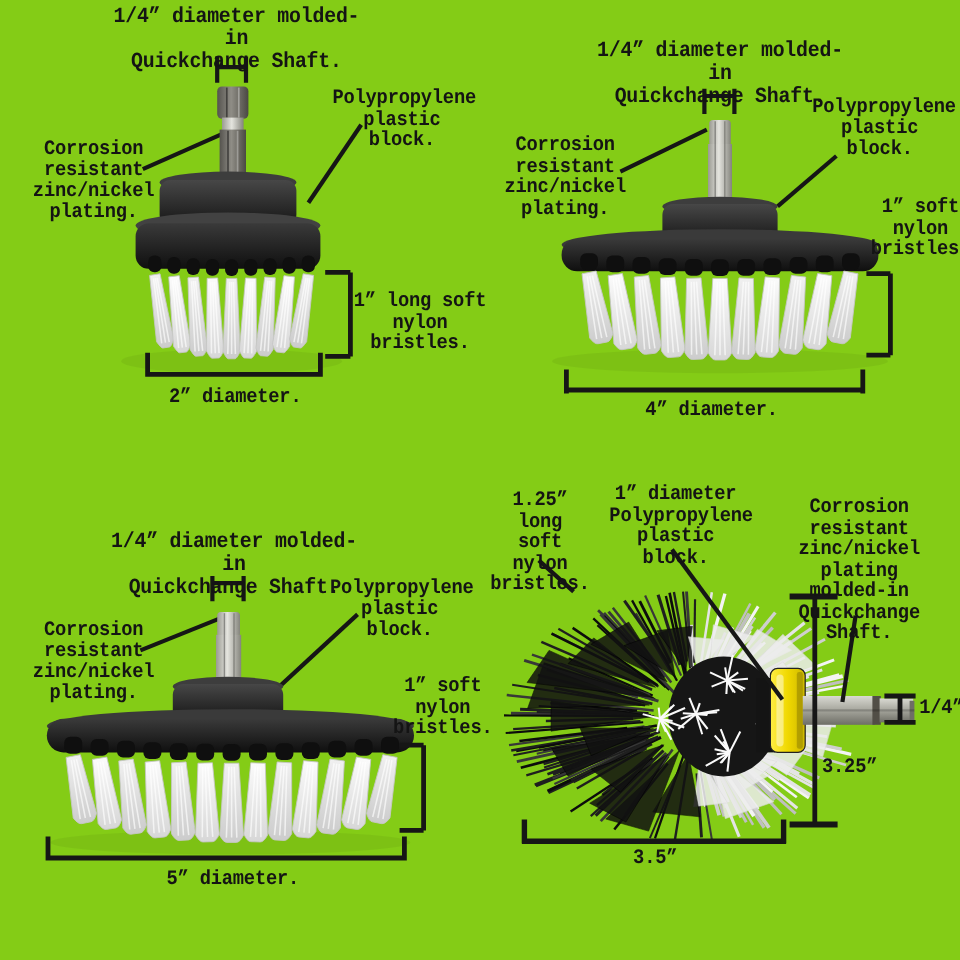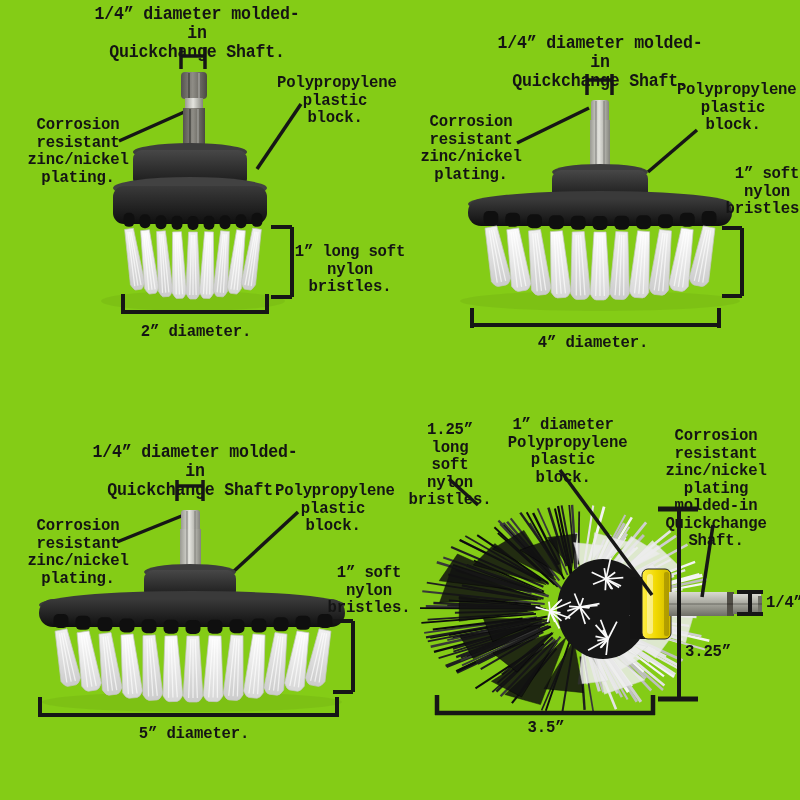--- a/index.html
+++ b/index.html
@@ -289,21 +289,21 @@
 zinc/nickel
 plating.</div>
     <div class="lbl" style="left:270px;top:82px;width:126px;">Polypropylene
 plastic block.</div>
     <div class="lbl" style="left:309px;top:164px;width:120px;">1” soft
 nylon
 bristles.</div>
     <div class="lbl" style="left:124px;top:325px;width:140px;">5” diameter.</div>
   </div>
 
-  <div class="panel" style="left:400px;top:393px;">
+  <div class="panel" style="left:400px;top:381px;">
     <svg viewBox="0 0 400 400">
       <g id="ball4">
           <line x1="229.5" y1="216.0" x2="276.4" y2="216.0" stroke="#bfbfbf" stroke-width="3.2"></line>
           <line x1="149.8" y1="228.7" x2="56.2" y2="264.2" stroke="#1f1f1f" stroke-width="2.3"></line>
           <line x1="136.0" y1="220.9" x2="21.4" y2="229.9" stroke="#0c0c0c" stroke-width="1.7"></line>
           <line x1="130.1" y1="229.2" x2="60.7" y2="245.6" stroke="#0c0c0c" stroke-width="2.0"></line>
           <line x1="138.9" y1="186.0" x2="59.8" y2="146.9" stroke="#383838" stroke-width="1.9"></line>
           <line x1="191.7" y1="247.5" x2="217.8" y2="299.5" stroke="#cfcfcf" stroke-width="3.1"></line>
           <line x1="159.0" y1="171.5" x2="133.1" y2="120.0" stroke="#0c0c0c" stroke-width="2.4"></line>
           <line x1="124.7" y1="214.9" x2="25.8" y2="213.4" stroke="#383838" stroke-width="2.6"></line>

